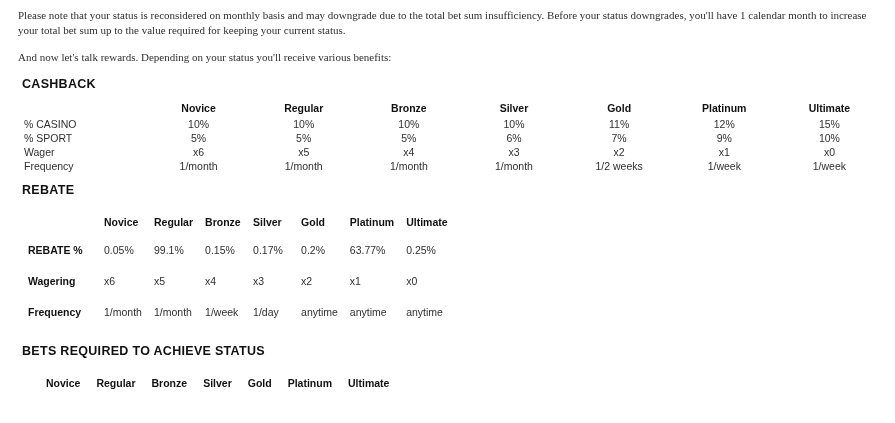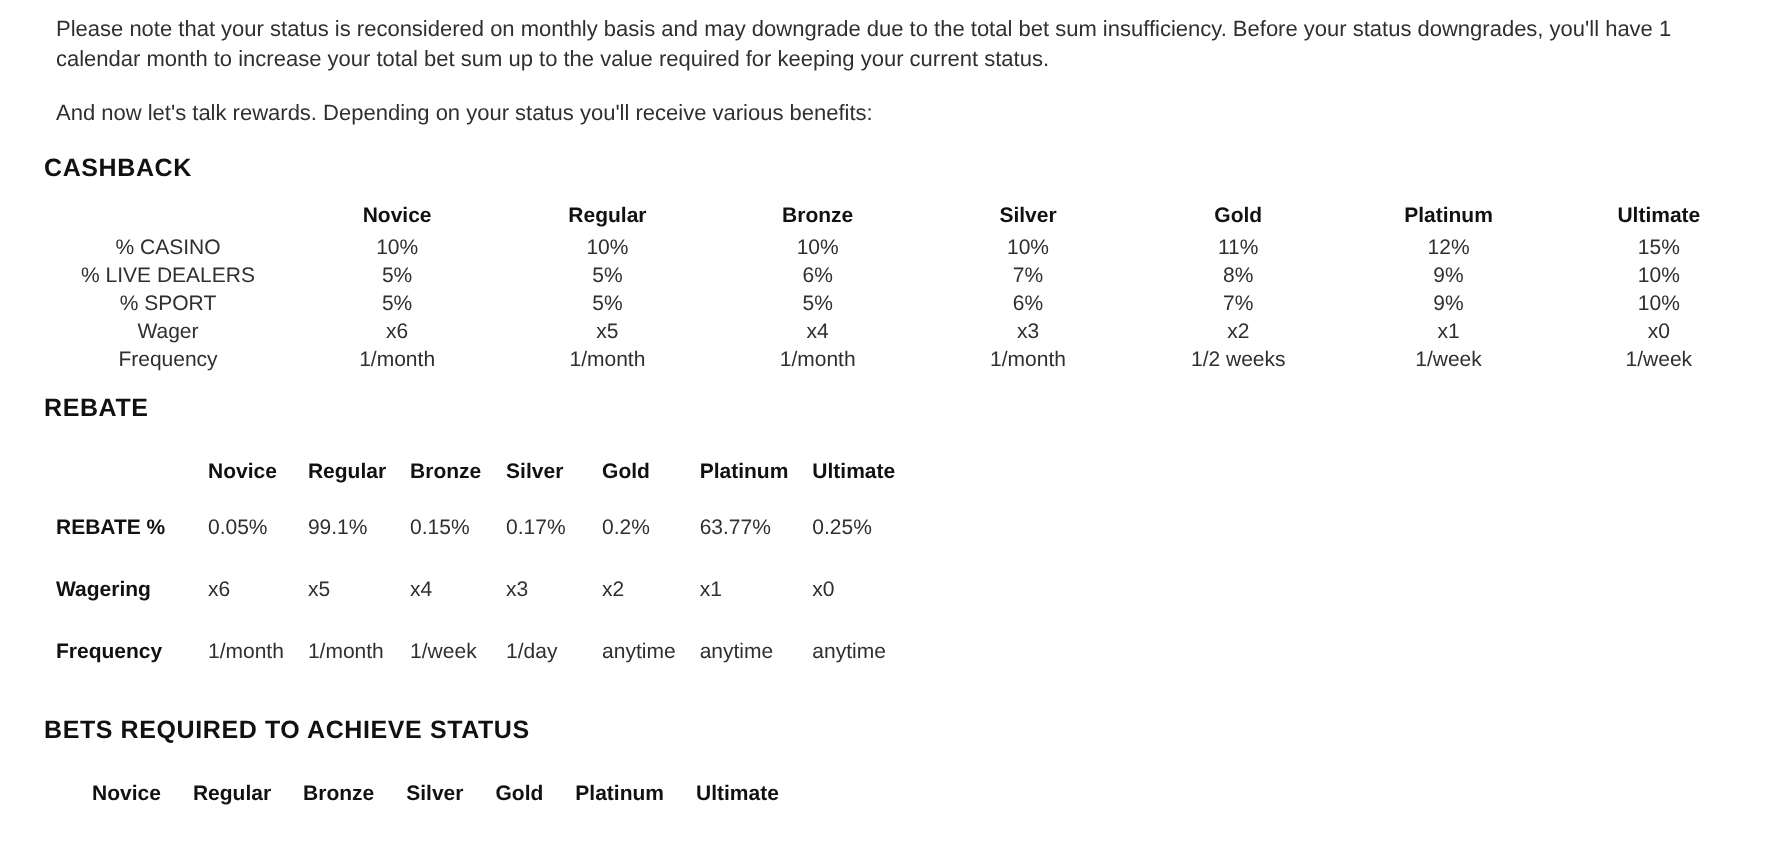--- a/index.html
+++ b/index.html
@@ -16,21 +16,22 @@
     overflow: hidden;
   }
   .page {
     position: relative;
     width: 895px;
     height: 423px;
     padding: 0;
     box-sizing: border-box;
   }
   .intro {
-    padding: 8px 22px 0 28px;
+    padding: 8px 22px 0 18px;
+    font-family: Liberation Serif, serif;
   }
   .intro p {
     margin: 0 0 12px 0;
     line-height: 1.35;
     font-size: 11px;
     color: #2f2f2f;
   }
   h2.section-title {
     margin: 2px 0 10px 22px;
     font-size: 12.5px;
@@ -53,21 +54,21 @@
   }
   table.cashback th,
   table.cashback td {
     padding: 0 2px;
     line-height: 14px;
     vertical-align: top;
     font-weight: normal;
   }
   table.cashback th.rowhead,
   table.cashback td.rowhead {
-    text-align: center;
+    text-align: left;
     width: 120px;
     white-space: nowrap;
   }
   table.cashback th.colhead {
     text-align: center;
     font-weight: bold;
     font-size: 10.5px;
     padding-bottom: 2px;
     color: #111;
   }
@@ -153,30 +154,20 @@
           <td class="rowhead">% CASINO</td>
           <td class="val">10%</td>
           <td class="val">10%</td>
           <td class="val">10%</td>
           <td class="val">10%</td>
           <td class="val">11%</td>
           <td class="val">12%</td>
           <td class="val">15%</td>
         </tr>
         <tr>
-          <td class="rowhead">% LIVE DEALERS</td>
-          <td class="val">5%</td>
-          <td class="val">5%</td>
-          <td class="val">6%</td>
-          <td class="val">7%</td>
-          <td class="val">8%</td>
-          <td class="val">9%</td>
-          <td class="val">10%</td>
-        </tr>
-        <tr>
           <td class="rowhead">% SPORT</td>
           <td class="val">5%</td>
           <td class="val">5%</td>
           <td class="val">5%</td>
           <td class="val">6%</td>
           <td class="val">7%</td>
           <td class="val">9%</td>
           <td class="val">10%</td>
         </tr>
         <tr>

